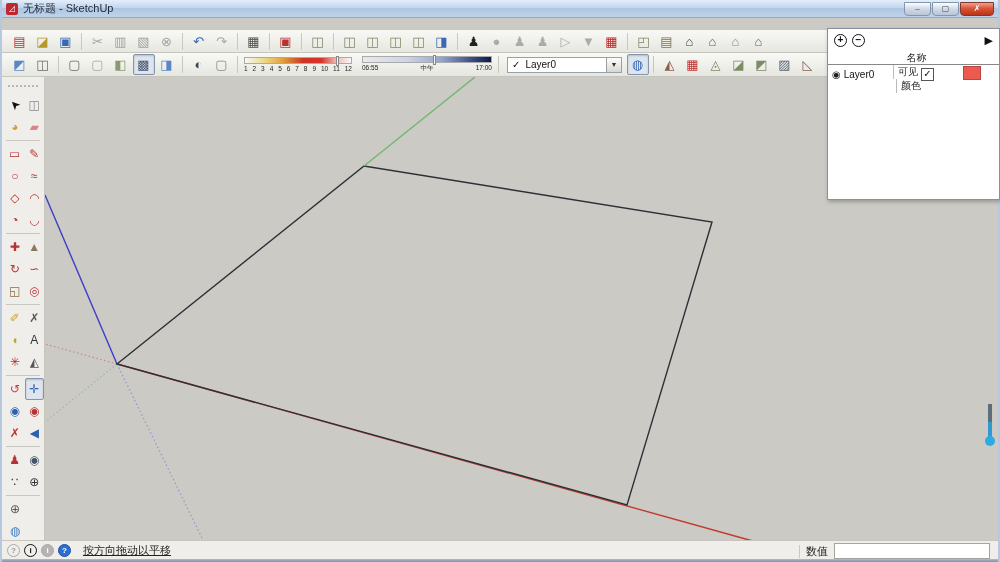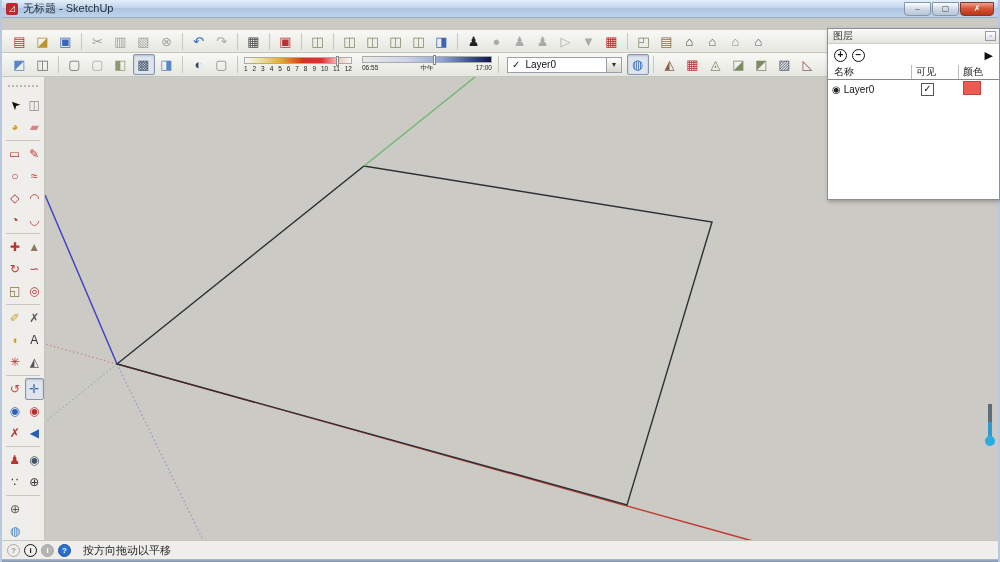--- a/index.html
+++ b/index.html
@@ -51,36 +51,36 @@
   .viewport svg{display:block;}
 
   
   .panel{position:absolute;left:825px;top:28px;width:173px;height:172px;background:#fff;border:1px solid #8a9099;box-shadow:1px 2px 4px rgba(0,0,0,.25);z-index:6;box-sizing:border-box;}
   .panel-title{height:14px;background:linear-gradient(#fcfcfb,#e3e3de);border-bottom:1px solid #d0d0c8;display:flex;align-items:center;padding:0 3px 0 5px;}
   .panel-title-text{font-size:10px;color:#333;flex:1;}
   .panel-collapse{width:11px;height:10px;border:1px solid #99a;background:linear-gradient(#fff,#dde);font-size:6px;color:#557;display:flex;align-items:center;justify-content:center;box-sizing:border-box;}
   .panel-tools{height:22px;display:flex;align-items:center;padding:0 6px;}
   .pcirc{width:13px;height:13px;border:1.6px solid #111;border-radius:50%;display:flex;align-items:center;justify-content:center;font-size:10px;font-weight:bold;color:#111;margin-right:5px;box-sizing:border-box;line-height:1;}
   .pdetail{margin-left:auto;font-size:11px;color:#111;}
-  .phead{display:flex;align-items:flex-end;height:13px;border-bottom:1px solid #888;font-size:10px;color:#222;padding-left:6px;}
+  .phead{display:flex;align-items:center;height:13px;border-bottom:1px solid #888;font-size:10px;color:#222;padding-left:6px;flex-direction:column;}
   .phead .c1{flex:1;}
   .phead .c2{width:42px;border-left:1px solid #bbb;padding-left:4px;}
   .phead .c3{width:36px;border-left:1px solid #bbb;padding-left:4px;}
   .prow{display:flex;align-items:center;height:18px;font-size:10px;color:#111;padding-left:4px;}
   .prow .c1{flex:1;display:flex;align-items:center;gap:3px;}
   .prow .c2{width:42px;display:flex;justify-content:flex-start;padding-left:8px;}
   .prow .c3{width:36px;}
   .radio{font-size:10px;color:#222;}
   .cbx{width:11px;height:11px;border:1px solid #555;background:#fff;font-size:10px;line-height:10px;text-align:center;color:#111;}
   .swatch{width:16px;height:12px;border:1px solid #b44;display:inline-block;}
 
   
   .statusbar{position:absolute;left:0;right:0;bottom:3px;height:19px;background:#efeeea;border-top:1px solid #c6c6be;display:flex;align-items:center;padding-left:5px;box-sizing:border-box;}
   .sicon{width:13px;height:13px;border-radius:50%;display:inline-flex;align-items:center;justify-content:center;font-size:8px;font-weight:bold;margin-right:4px;box-sizing:border-box;flex:0 0 auto;}
-  .hint{font-size:11px;color:#222;margin-left:8px;}
+  .hint{font-size:11px;color:#222;margin-left:8px;text-decoration:underline;}
   .vcr{position:absolute;right:8px;top:2px;display:flex;align-items:center;gap:6px;}
   .vcr .vsep{width:1px;height:13px;background:#c8c8c0;}
   .vlabel{font-size:11px;color:#222;}
   .vinput{width:150px;height:14px;border:1px solid #a5a5a0;background:#fff;font-size:10px;padding:0 2px;}
   .bottomstrip{position:absolute;left:0;right:0;bottom:0;height:3px;background:linear-gradient(#aebccd,#7e92aa);}
 </style>
 </head>
 <body>
 
 <div class="win">
@@ -305,24 +305,20 @@
 
       <line x1="319" y1="89" x2="430" y2="0" stroke-width="1.4" stroke="#70b870" fill="none"></line>
 
       <line x1="945" y1="327" x2="945" y2="345" stroke-width="4" stroke="#5b6e7a" fill="none"></line>
       <line x1="945" y1="345" x2="945" y2="361" stroke-width="4" stroke="#2f9ad0" fill="none"></line>
       <circle cx="945" cy="364" r="5" fill="#2aabe2"></circle>
     </svg>
   </div>
 
   <div class="panel">
-    <div class="panel-title">
-      <span class="panel-title-text">图层</span>
-      <span class="panel-collapse">▫</span>
-    </div>
     <div class="panel-tools">
       <span class="pcirc">+</span>
       <span class="pcirc">−</span>
       <span class="pdetail">▶</span>
     </div>
     <div class="phead">
       <span class="c1">名称</span>
       <span class="c2">可见</span>
       <span class="c3">颜色</span>
     </div>
@@ -341,16 +337,21 @@
   </div>
 
   <div class="statusbar">
     <span style="display:flex;align-items:center;">
         <span class="sicon" style="color: rgb(153, 153, 153); background: transparent; border: 1.4px solid rgb(170, 170, 170);">?</span>
         <span class="sicon" style="color: rgb(17, 17, 17); background: transparent; border: 1.4px solid rgb(17, 17, 17);">i</span>
         <span class="sicon" style="color: rgb(255, 255, 255); background: rgb(180, 180, 180); border: 1.4px solid rgb(168, 168, 168);">i</span>
         <span class="sicon" style="color: rgb(255, 255, 255); background: rgb(42, 111, 214); border: 1.4px solid rgb(29, 79, 156);">?</span>
       </span>
     <span class="hint">按方向拖动以平移</span>
+    <span class="vcr">
+      <span class="vsep"></span>
+      <span class="vlabel">数值</span>
+      <input class="vinput" value="" style="">
+    </span>
   </div>
   <div class="bottomstrip"></div>
 
 </div>
 
 </body></html>

